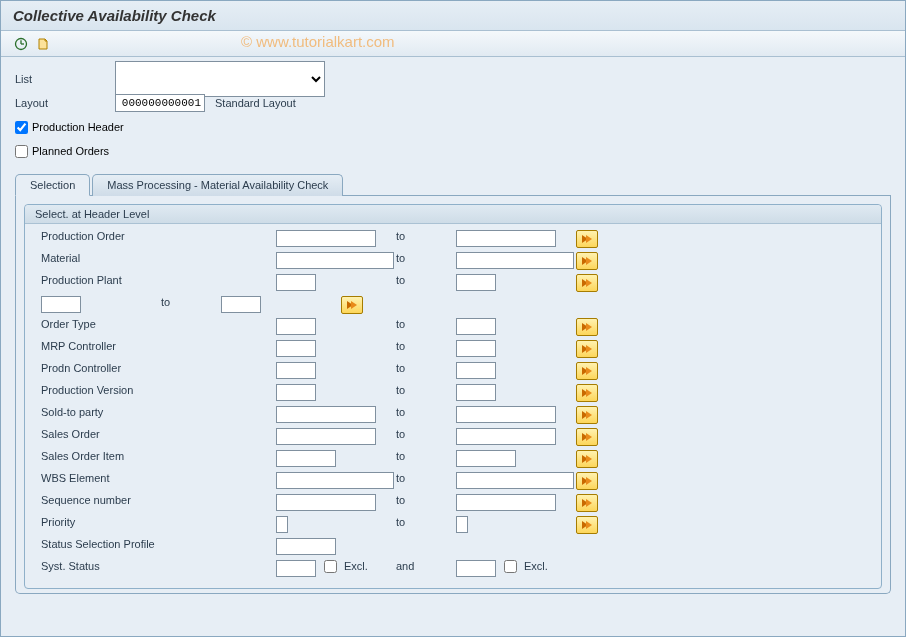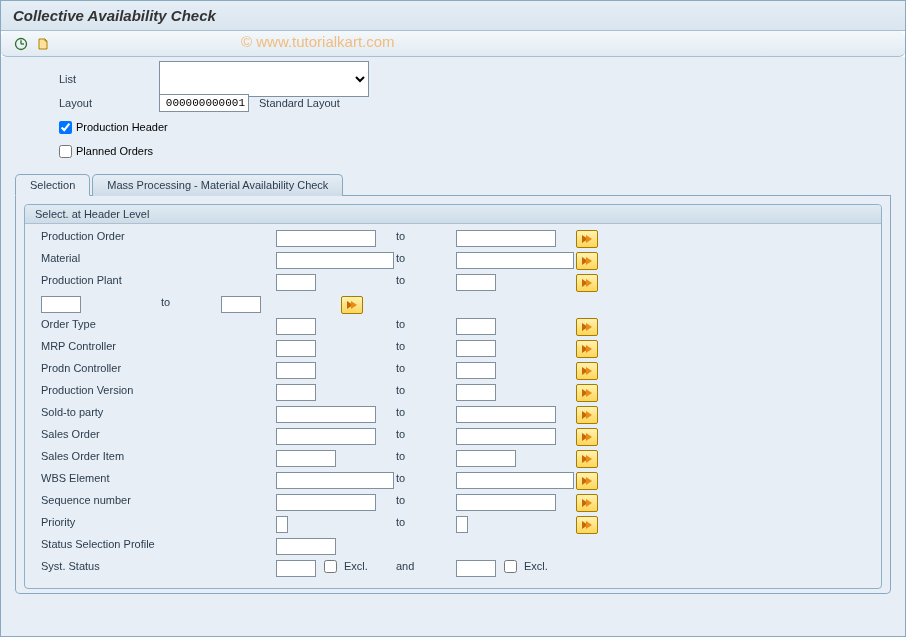--- a/index.html
+++ b/index.html
@@ -23,21 +23,20 @@
   }
   .toolbar {
     background: linear-gradient(#f4f8fb, #e1eaf2);
     border-bottom: 1px solid #a9bfd1;
     padding: 3px 10px;
     display: flex;
     gap: 2px;
     height: 26px;
     align-items: center;
     position: relative;
-    border-radius: 6px;
   }
   .toolbar-btn {
     width: 20px;
     height: 20px;
     display: flex;
     align-items: center;
     justify-content: center;
     border: 1px solid transparent;
     border-radius: 2px;
     cursor: pointer;
@@ -51,21 +50,21 @@
     font-weight: normal;
     opacity: 0.85;
     pointer-events: none;
   }
   .content-area {
     background: #e7eef5;
     height: calc(100% - 55px);
     padding: 12px 14px;
     position: relative;
   }
-  .top-form { margin-bottom: 12px; margin-left: 44px; }
+  .top-form { margin-bottom: 12px; }
   .form-row {
     display: flex;
     align-items: center;
     margin-bottom: 4px;
     height: 20px;
   }
   .form-label { width: 100px; color: #2b3c4d; }
   .select {
     width: 210px;
     height: 20px;

